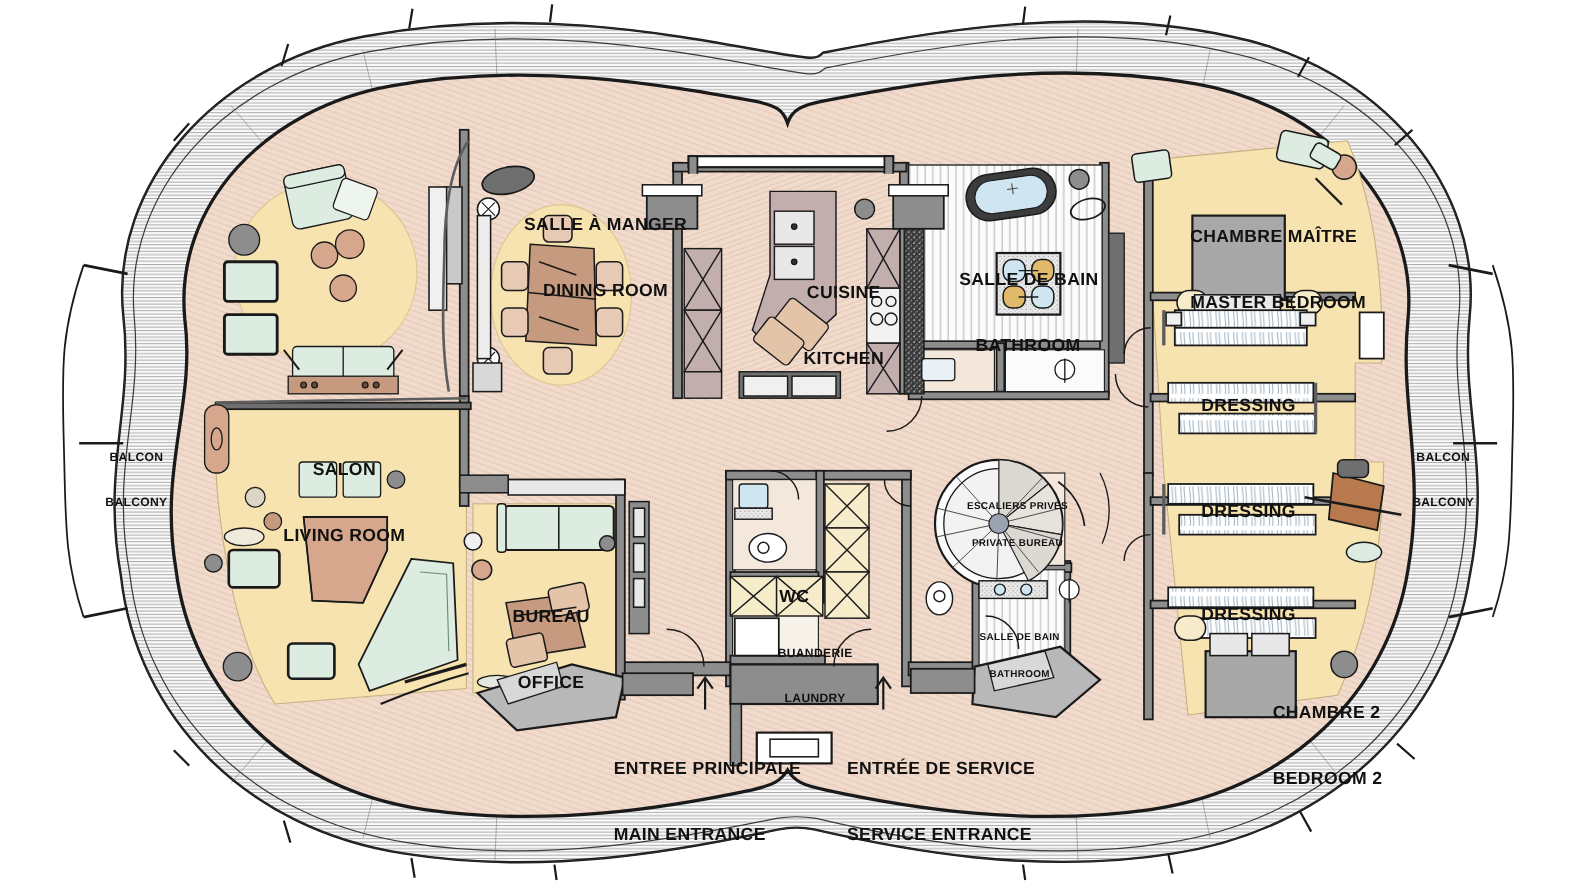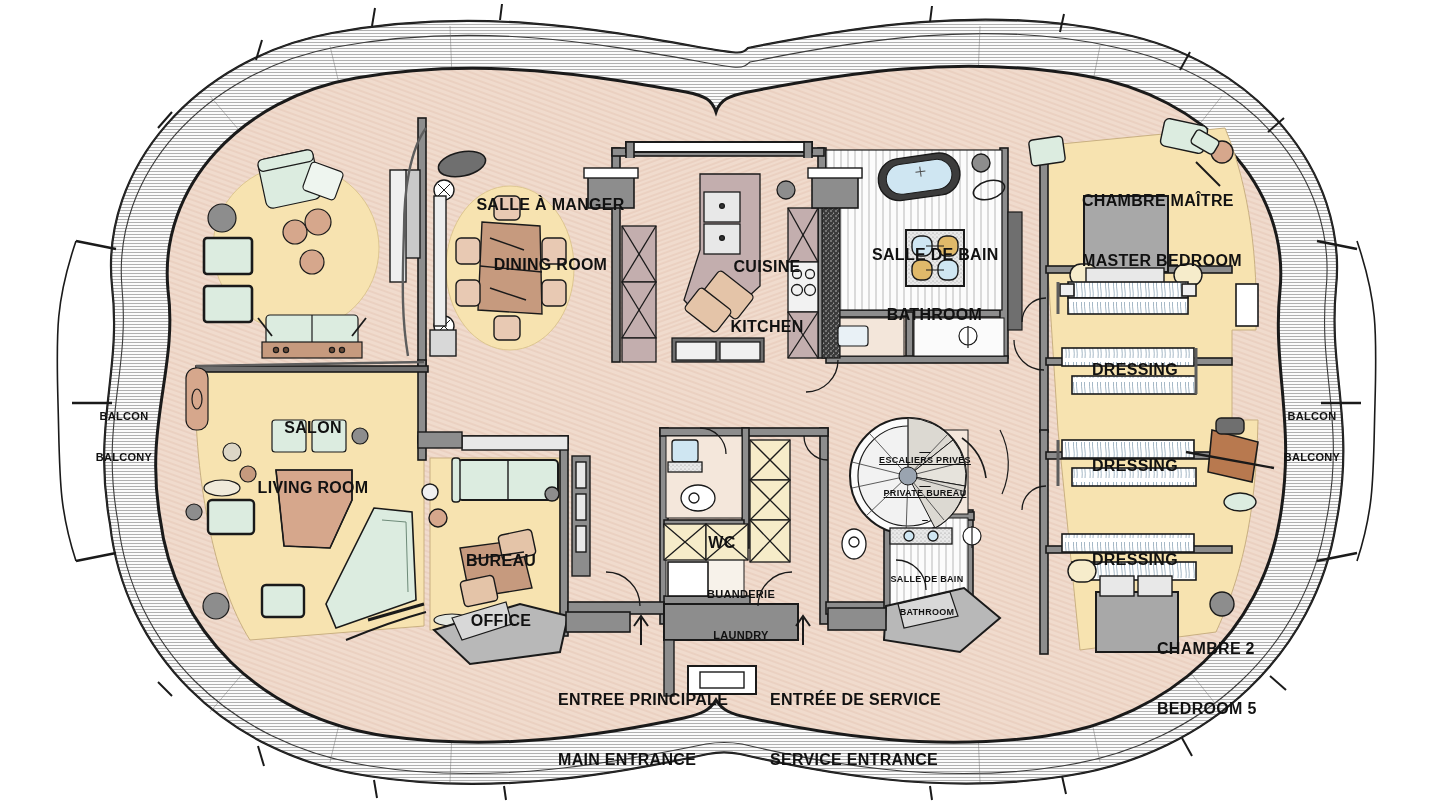--- a/index.html
+++ b/index.html
@@ -543,59 +543,59 @@
     <span class="en">DINING ROOM</span>
   </div>
   <div class="lbl s10" style="left:712px;top:217px;width:110px;">
     <span class="fr">CUISINE</span>
     <span class="en">KITCHEN</span>
   </div>
   <div class="lbl s10" style="left:872px;top:205px;width:125px;">
     <span class="fr">SALLE DE BAIN</span>
     <span class="en">BATHROOM</span>
   </div>
-  <div class="lbl s10" style="left:1082px;top:151px;width:150px;">
+  <div class="lbl s10" style="left:1082px;top:166px;width:150px;">
     <span class="fr">CHAMBRE MAÎTRE</span>
     <span class="en">MASTER BEDROOM</span>
   </div>
   <div class="lbl s10" style="left:257px;top:378px;width:112px;">
     <span class="fr">SALON</span>
     <span class="en">LIVING ROOM</span>
   </div>
   <div class="lbl s10" style="left:1080px;top:320px;width:110px;">
     <span class="fr">DRESSING</span>
   </div>
   <div class="lbl s10" style="left:1080px;top:416px;width:110px;">
     <span class="fr">DRESSING</span>
   </div>
   <div class="lbl s10" style="left:1080px;top:510px;width:110px;">
     <span class="fr">DRESSING</span>
   </div>
-  <div class="lbl s9" style="left:855px;top:432px;width:140px;text-decoration:underline;">
+  <div class="lbl s9" style="left:855px;top:432px;width:140px;">
     <span class="fr">ESCALIERS PRIVÉS</span>
     <span class="en">PRIVATE BUREAU</span>
   </div>
   <div class="lbl s10" style="left:700px;top:493px;width:44px;">
     <span class="fr">WC</span>
   </div>
   <div class="lbl s10" style="left:462px;top:511px;width:78px;">
     <span class="fr">BUREAU</span>
     <span class="en">OFFICE</span>
   </div>
   <div class="lbl s85" style="left:700px;top:560px;width:82px;">
     <span class="fr">BUANDERIE</span>
     <span class="en">LAUNDRY</span>
   </div>
   <div class="lbl s9" style="left:872px;top:551px;width:110px;">
     <span class="fr">SALLE DE BAIN</span>
     <span class="en">BATHROOM</span>
   </div>
   <div class="lbl s10" style="left:1157px;top:599px;width:95px;">
     <span class="fr">CHAMBRE 2</span>
-    <span class="en">BEDROOM 5</span>
+    <span class="en">BEDROOM 2</span>
   </div>
 
   <div class="lbl s10" style="left:770px;top:650px;width:128px;">
     <span class="fr">ENTRÉE DE SERVICE</span>
     <span class="en">SERVICE ENTRANCE</span>
   </div>
   <div class="lbl s10" style="left:558px;top:650px;width:135px;">
     <span class="fr">ENTREE PRINCIPALE</span>
     <span class="en">MAIN ENTRANCE</span>
   </div>

